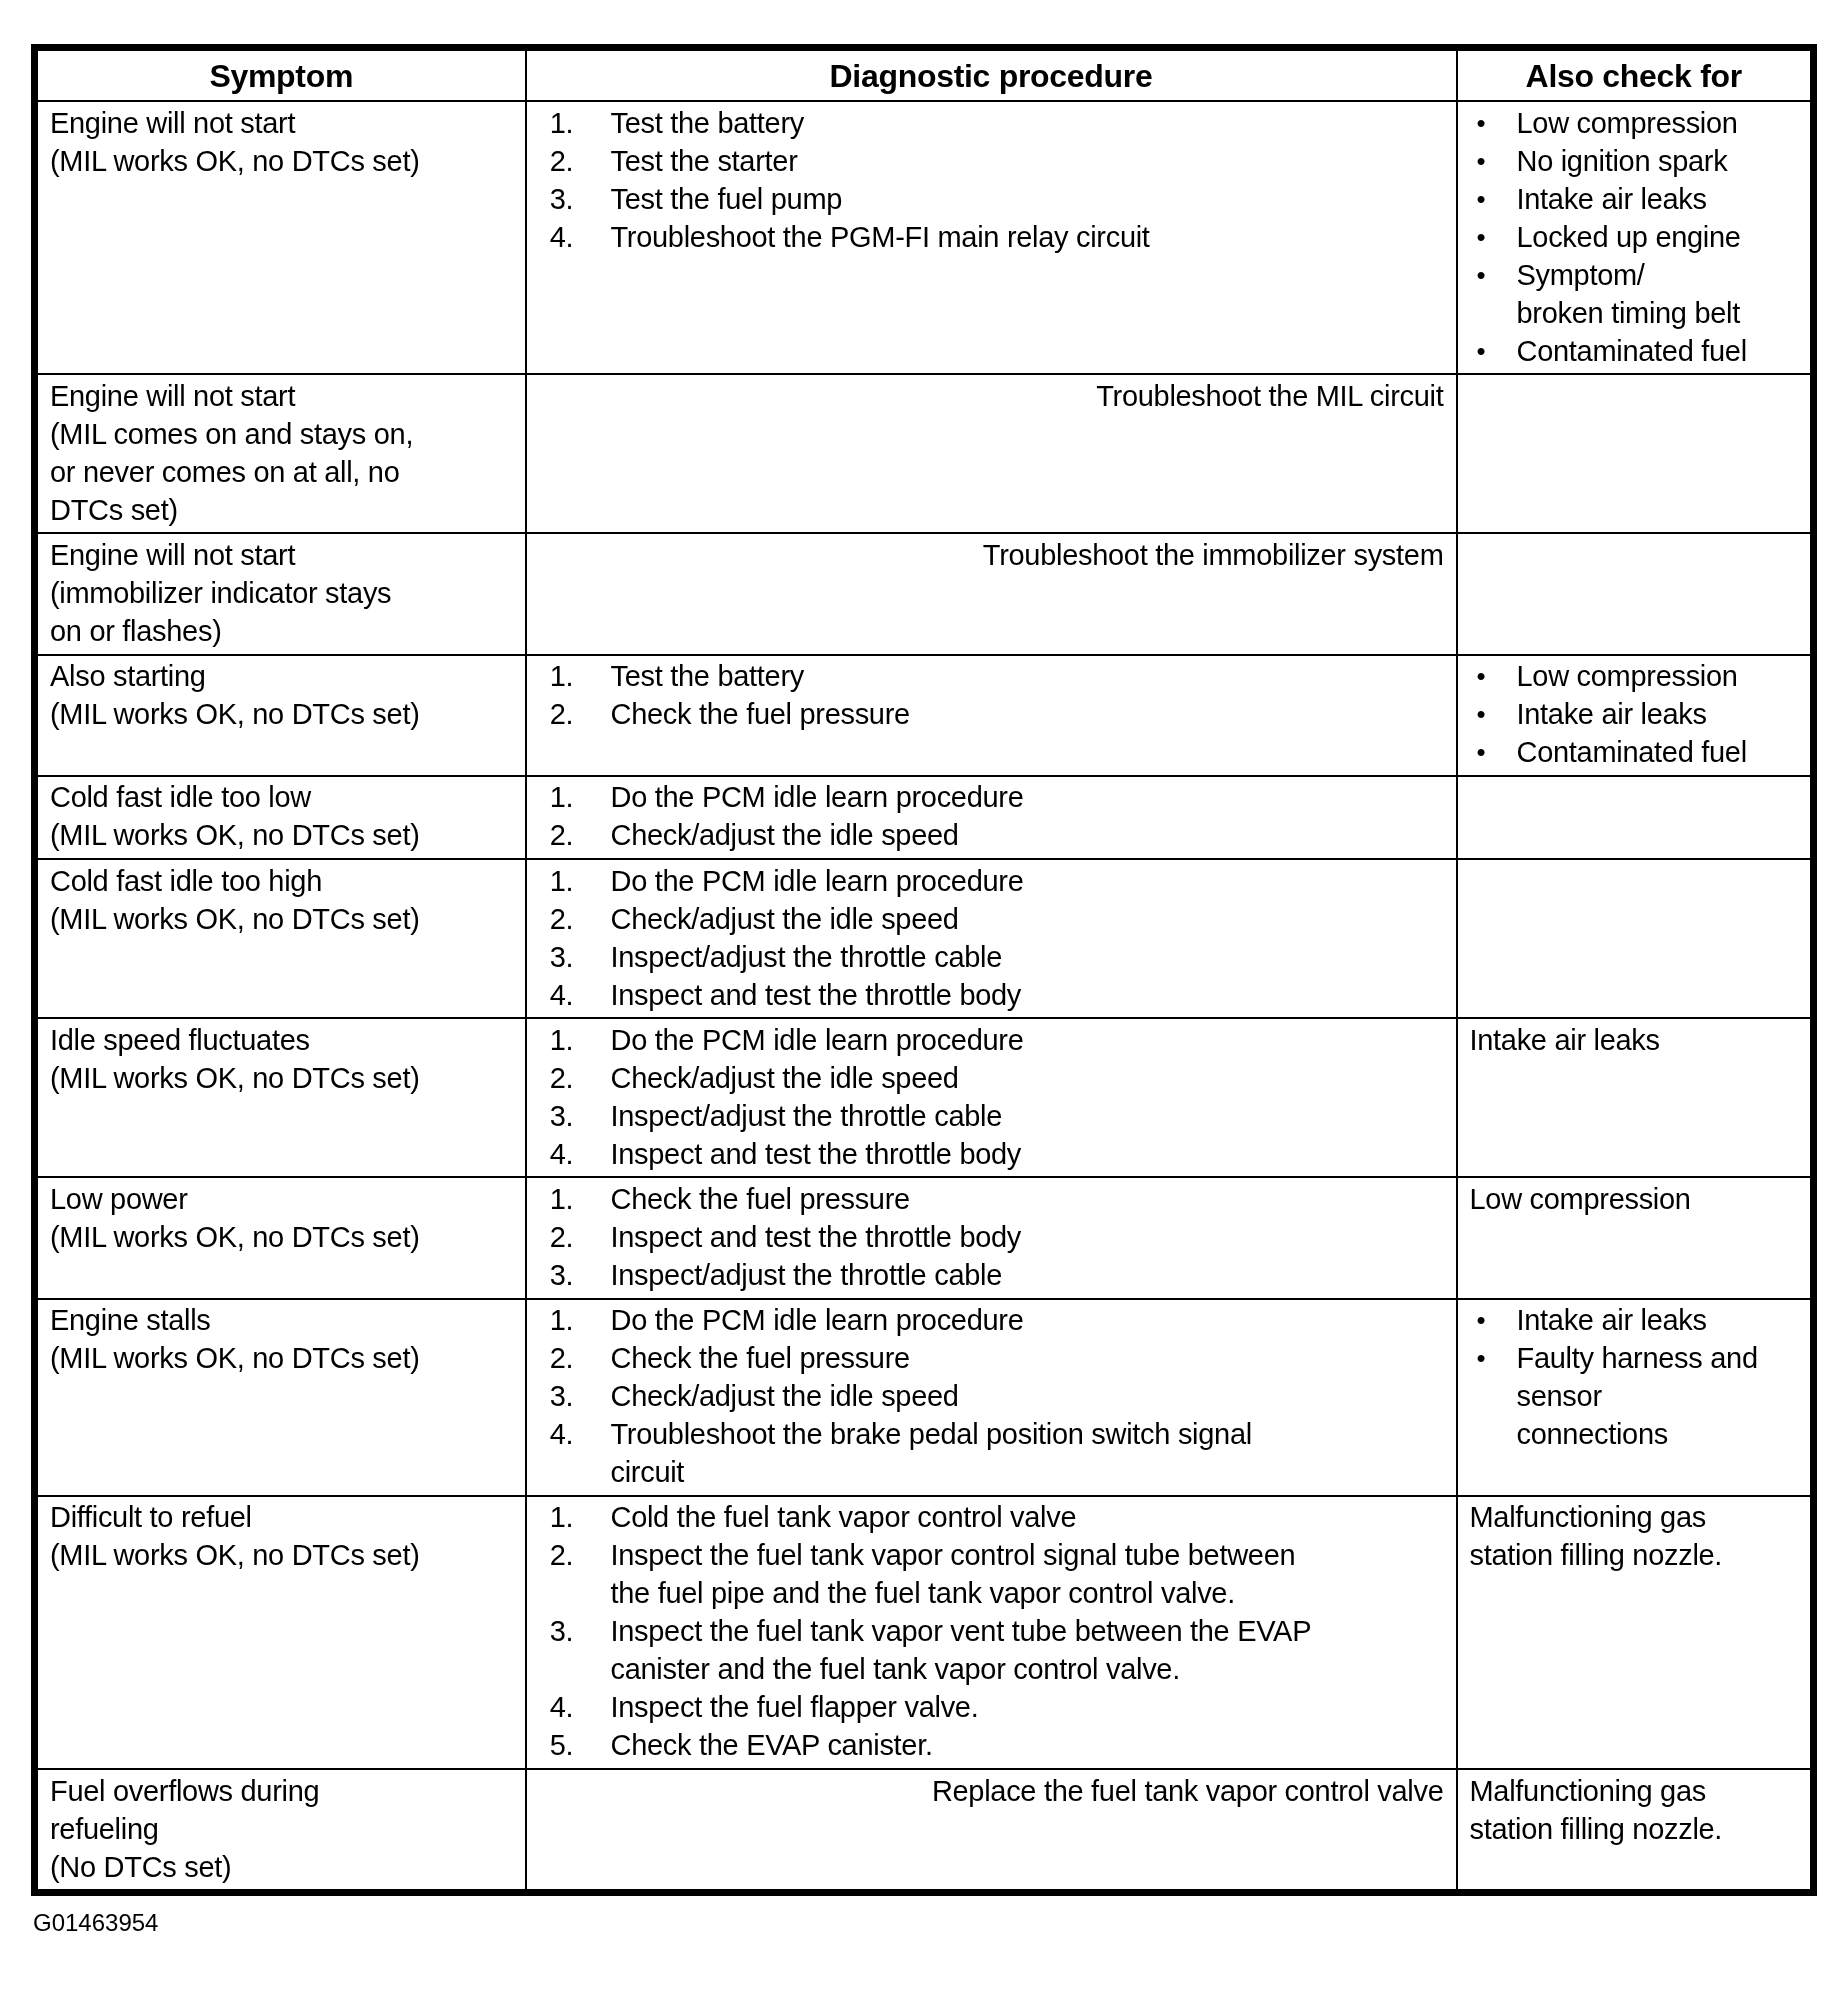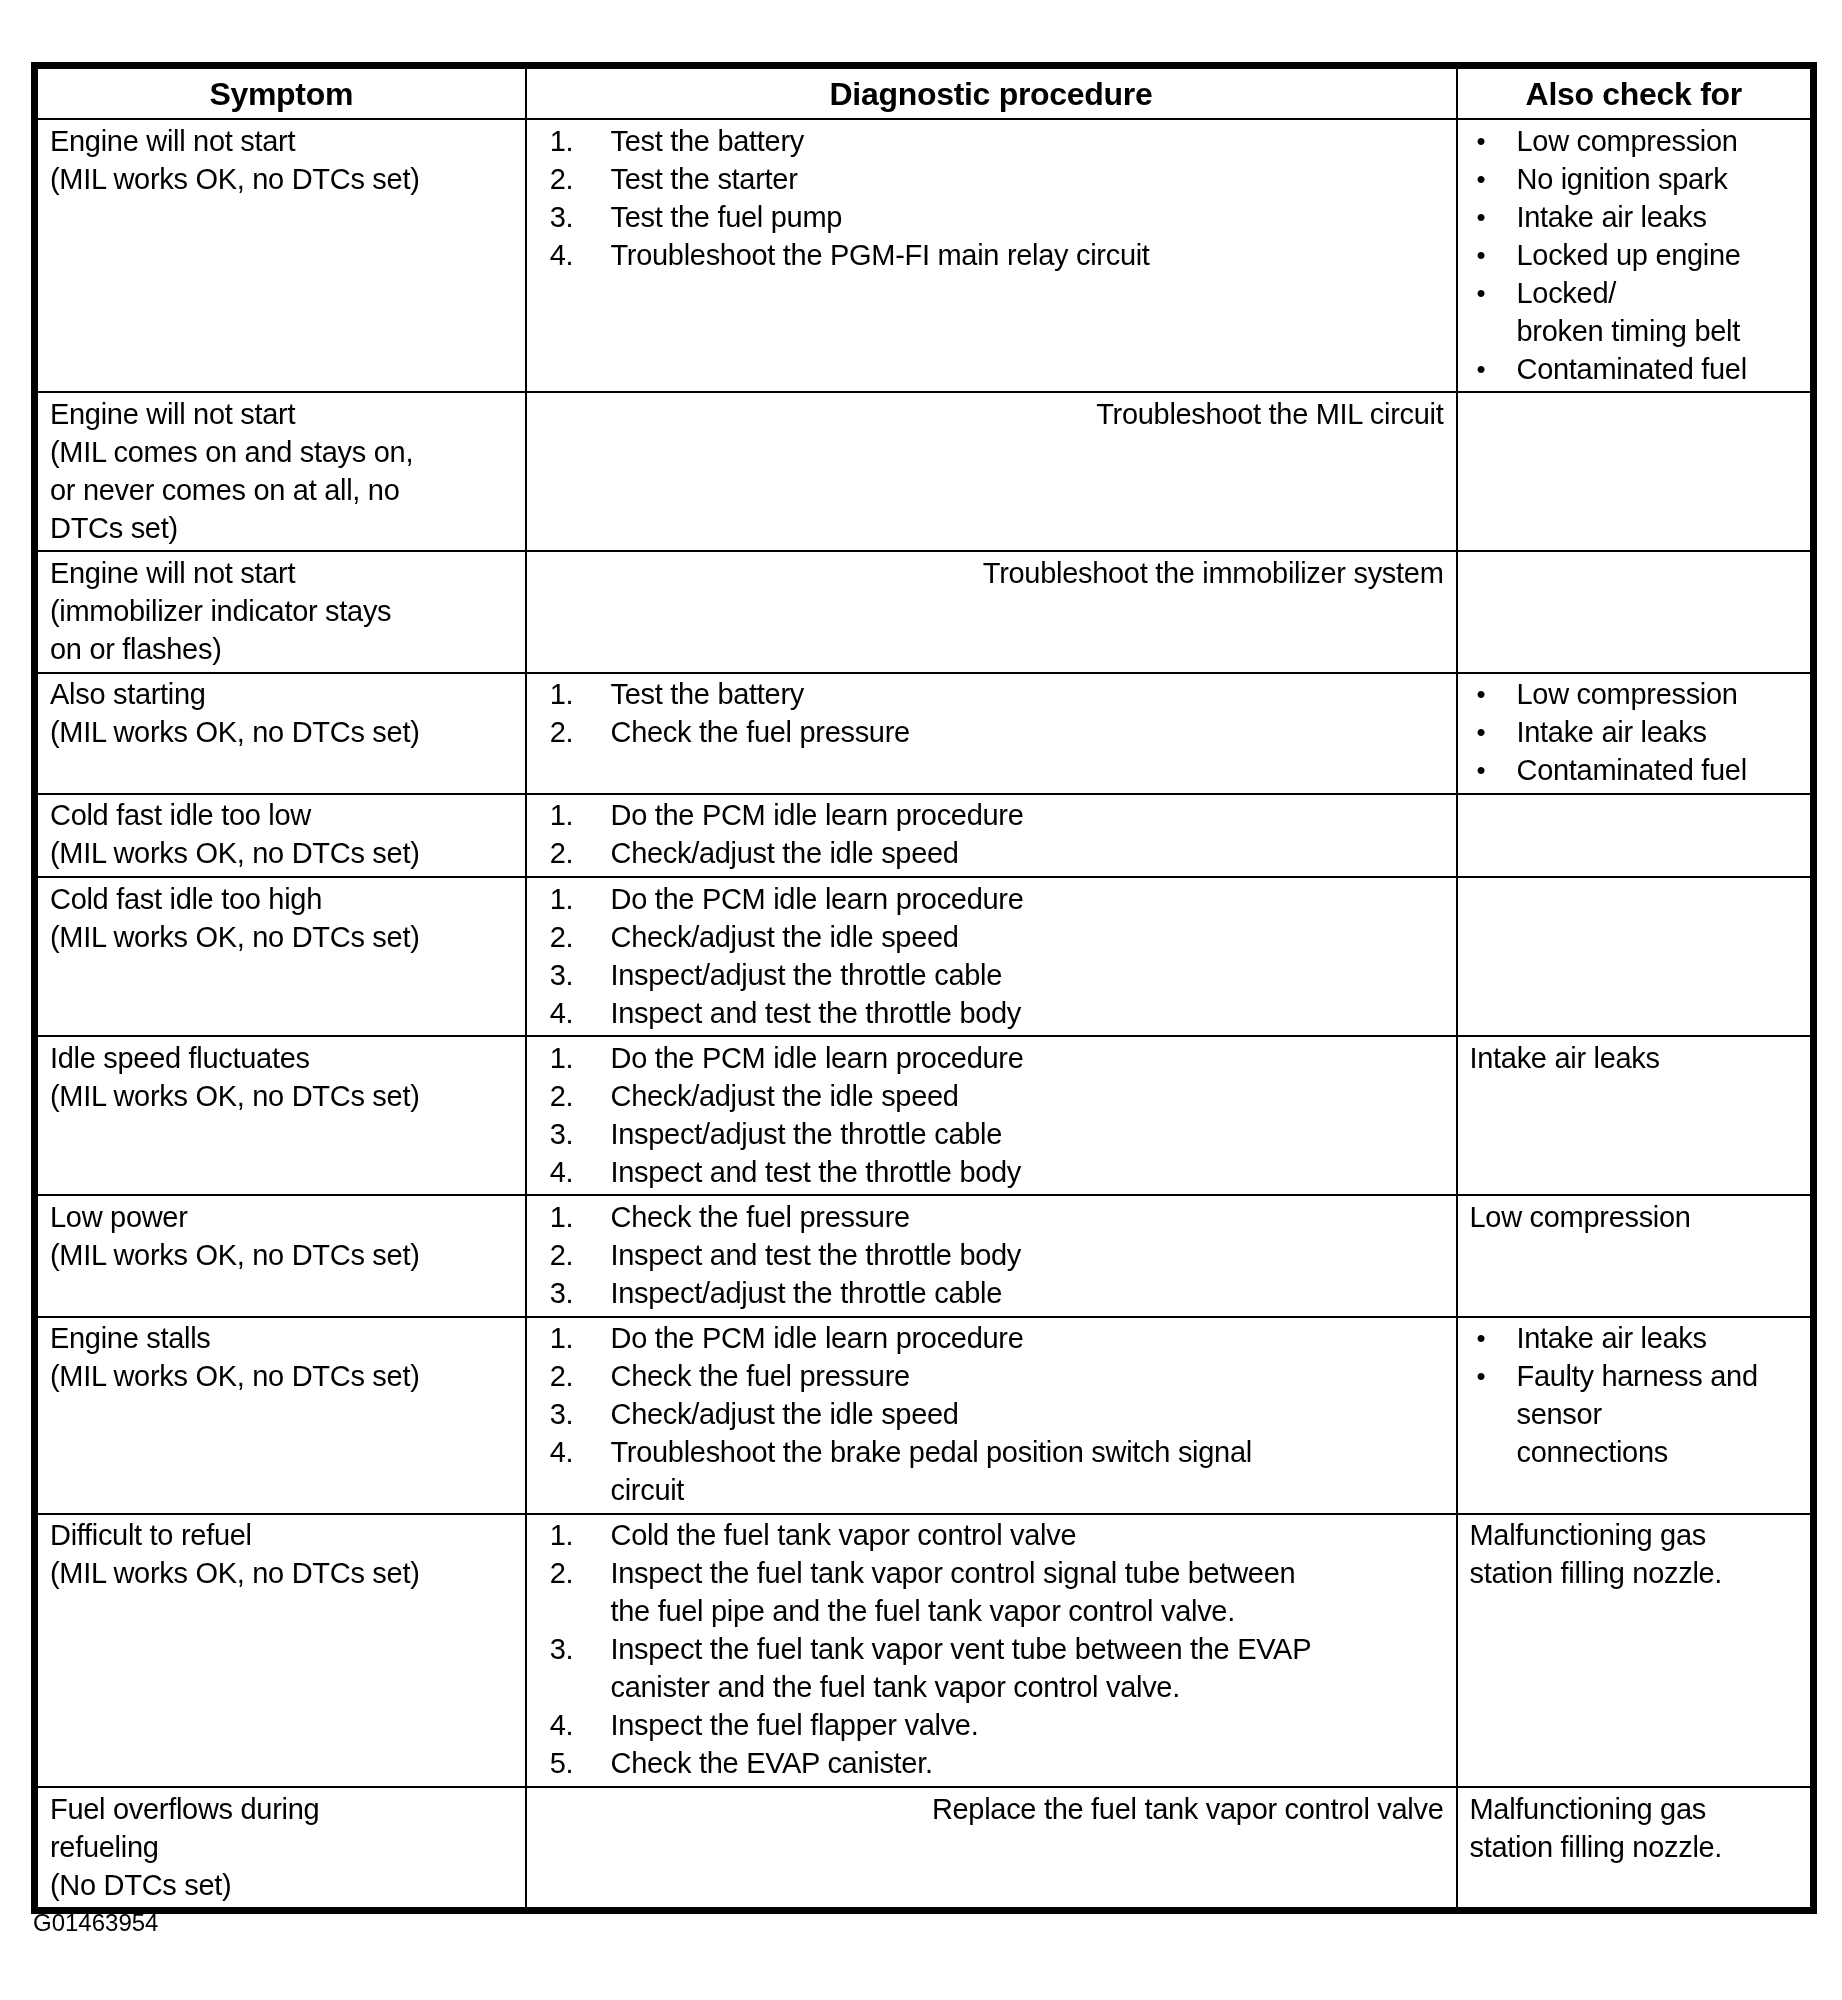--- a/index.html
+++ b/index.html
@@ -6,21 +6,21 @@
   html,body { background:#ffffff; }
   body {
     width:1843px; height:2001px;
     overflow:hidden;
     font-family:"Liberation Sans", sans-serif;
     color:#000;
   }
   .page { position:relative; width:1843px; height:2001px; }
 
   table.symptom-chart {
-    position:absolute; left:31px; top:62px;
+    position:absolute; left:31px; top:44px;
     width:1780px;
     border-collapse:collapse;
     table-layout:fixed;
     border:7px solid #000;
   }
   col.c-symptom   { width:491px; }
   col.c-procedure { width:931px; }
   col.c-also      { width:357px; }
 
   th {
@@ -133,21 +133,21 @@
             </div>
             <div class="item">
               <span class="marker marker-bullet">•</span>
               <div class="itext">
                 <div class="line">Locked up engine</div>
               </div>
             </div>
             <div class="item">
               <span class="marker marker-bullet">•</span>
               <div class="itext">
-                <div class="line">Locked/</div>
+                <div class="line">Symptom/</div>
                 <div class="line">broken timing belt</div>
               </div>
             </div>
             <div class="item">
               <span class="marker marker-bullet">•</span>
               <div class="itext">
                 <div class="line">Contaminated fuel</div>
               </div>
             </div>
           </td>

